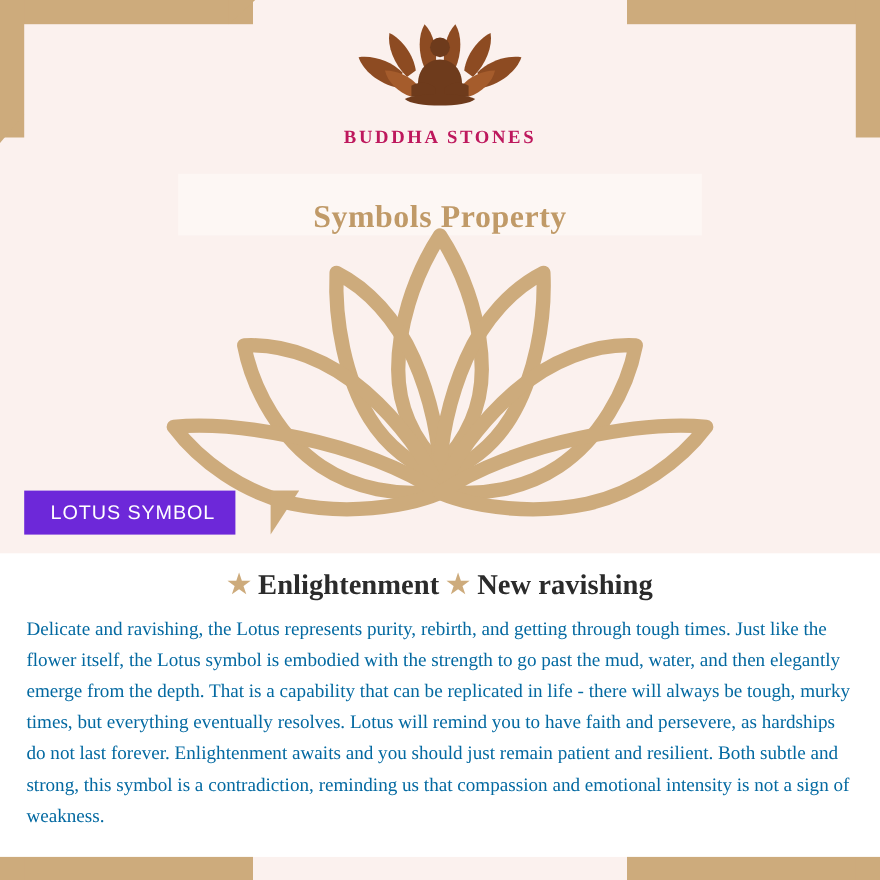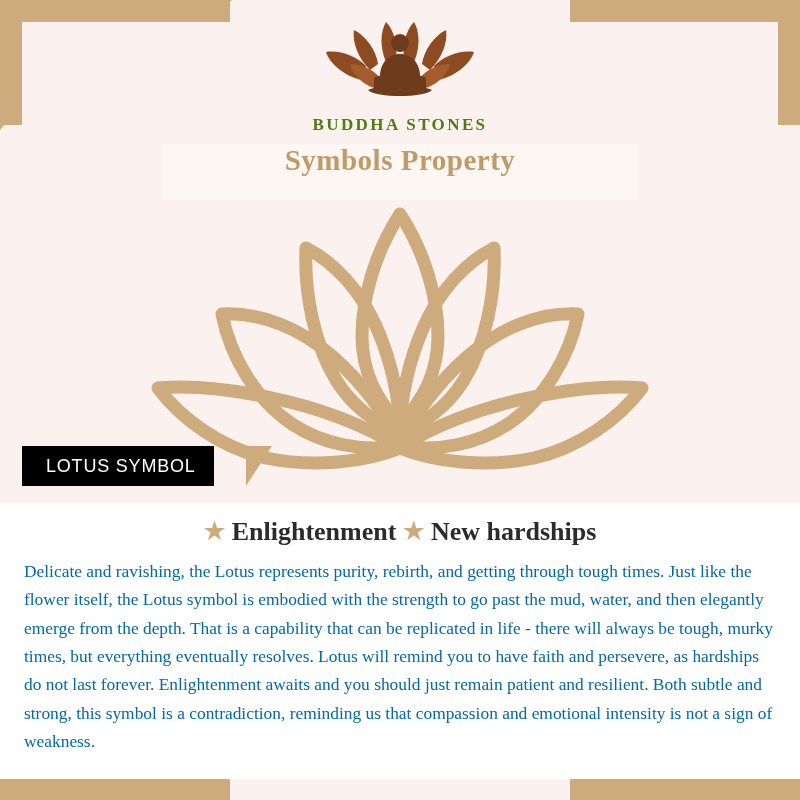--- a/index.html
+++ b/index.html
@@ -103,32 +103,32 @@
   .brand-mark {
     display: block;
     margin: 0 auto;
   }
   .brand-name {
     margin-top: 2px;
     font-family: "Liberation Serif", serif;
     font-weight: bold;
     font-size: 17px;
     letter-spacing: 2.4px;
-    color: #4d7c0f;
+    color: #be185d;
   }
 
   .title-band {
     position: absolute;
-    top: 144px;
+    top: 158px;
     left: 162px;
     width: 476px;
     height: 56px;
     background: #fdf7f4;
     display: flex;
-    align-items: flex-start;
+    align-items: flex-end;
     justify-content: center;
   }
   .title-band-text {
     font-family: "Liberation Serif", serif;
     font-weight: bold;
     font-size: 29px;
     color: #c09a68;
     letter-spacing: 0.5px;
   }
 
@@ -138,21 +138,21 @@
     left: 0;
     right: 0;
     text-align: center;
   }
 
   .ribbon {
     position: absolute;
     top: 446px;
     left: 22px;
     height: 40px;
-    background: #000000;
+    background: #6d28d9;
     display: flex;
     align-items: center;
     padding: 0 18px 0 24px;
   }
   .ribbon-text {
     font-size: 18px;
     color: #ffffff;
     letter-spacing: 0.8px;
     white-space: nowrap;
   }
@@ -268,18 +268,18 @@
   <div class="ribbon">
     <span class="ribbon-text">LOTUS SYMBOL</span>
   </div>
   <div class="ribbon-tail"></div>
 
   <div class="body-panel">
     <div class="headline">
       <span class="star">★</span>
       <span>Enlightenment</span>
       <span class="star">★</span>
-      <span>New hardships</span>
+      <span>New ravishing</span>
     </div>
     <p class="paragraph">Delicate and ravishing, the Lotus represents purity, rebirth, and getting through tough times. Just like the flower itself, the Lotus symbol is embodied with the strength to go past the mud, water, and then elegantly emerge from the depth. That is a capability that can be replicated in life - there will always be tough, murky times, but everything eventually resolves. Lotus will remind you to have faith and persevere, as hardships do not last forever. Enlightenment awaits and you should just remain patient and resilient. Both subtle and strong, this symbol is a contradiction, reminding us that compassion and emotional intensity is not a sign of weakness.</p>
   </div>
 
 </div>
 
 </body></html>

